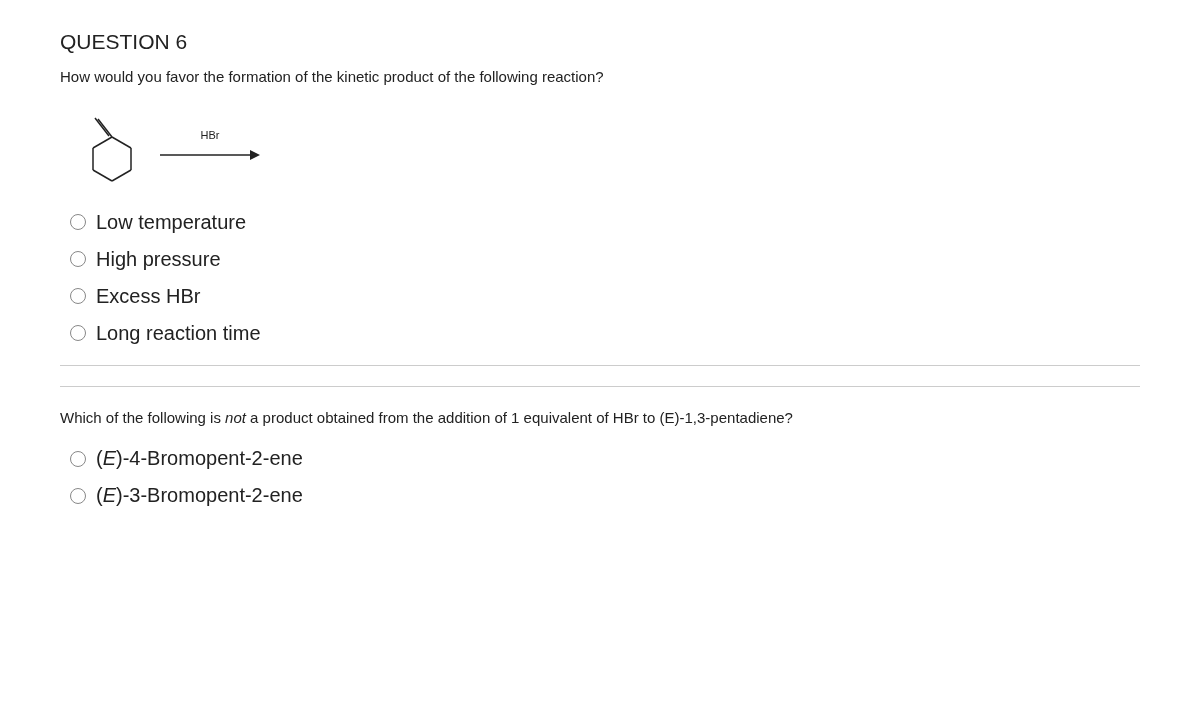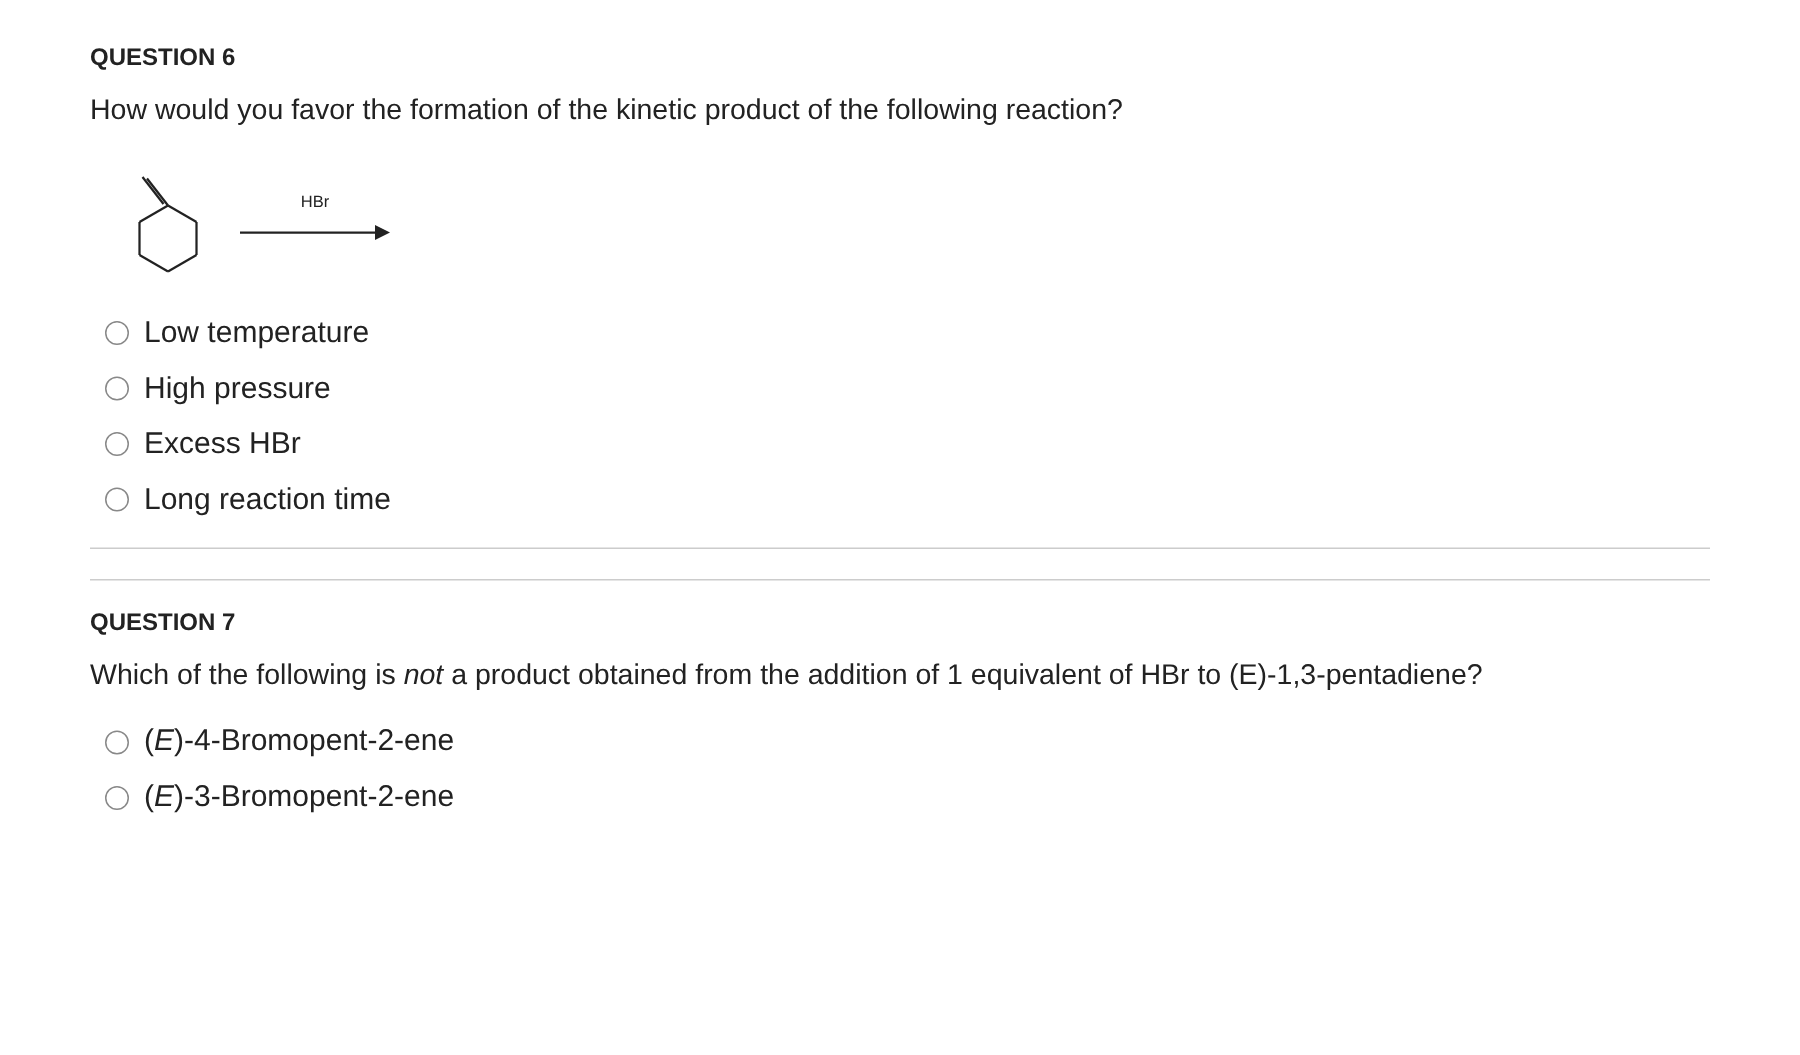--- a/index.html
+++ b/index.html
@@ -11,26 +11,26 @@
       width: 1200px;
       min-height: 703px;
     }
     .page {
       padding: 30px 60px;
     }
     .question-block {
       margin-bottom: 10px;
     }
     .question-title {
-      font-weight: bold;
-      font-size: 16px;
+      font-weight: normal;
+      font-size: 21px;
       margin-bottom: 12px;
     }
     .question-text {
-      font-size: 19px;
+      font-size: 15px;
       margin-bottom: 18px;
       line-height: 1.5;
     }
     .divider {
       border: none;
       border-top: 1px solid #ccc;
       margin: 20px 0;
     }
     .reaction-area {
       display: flex;
@@ -132,21 +132,20 @@
         <span class="radio-circle"></span>
         <span>Long reaction time</span>
       </li>
     </ul>
   </div>
 
   <hr class="divider">
   <hr class="divider" style="margin-top:0;margin-bottom:20px;">
 
   <div class="question-block">
-    <div class="question-title">QUESTION 7</div>
     <p class="question-text">
       <span>Which of the following is </span><em>not</em><span> a product obtained from the addition of 1 equivalent of HBr to (E)-1,3-pentadiene?</span>
     </p>
 
     <ul class="options-list">
       <li>
         <span class="radio-circle"></span>
         <span>(<em>E</em>)-4-Bromopent-2-ene</span>
       </li>
       <li>

